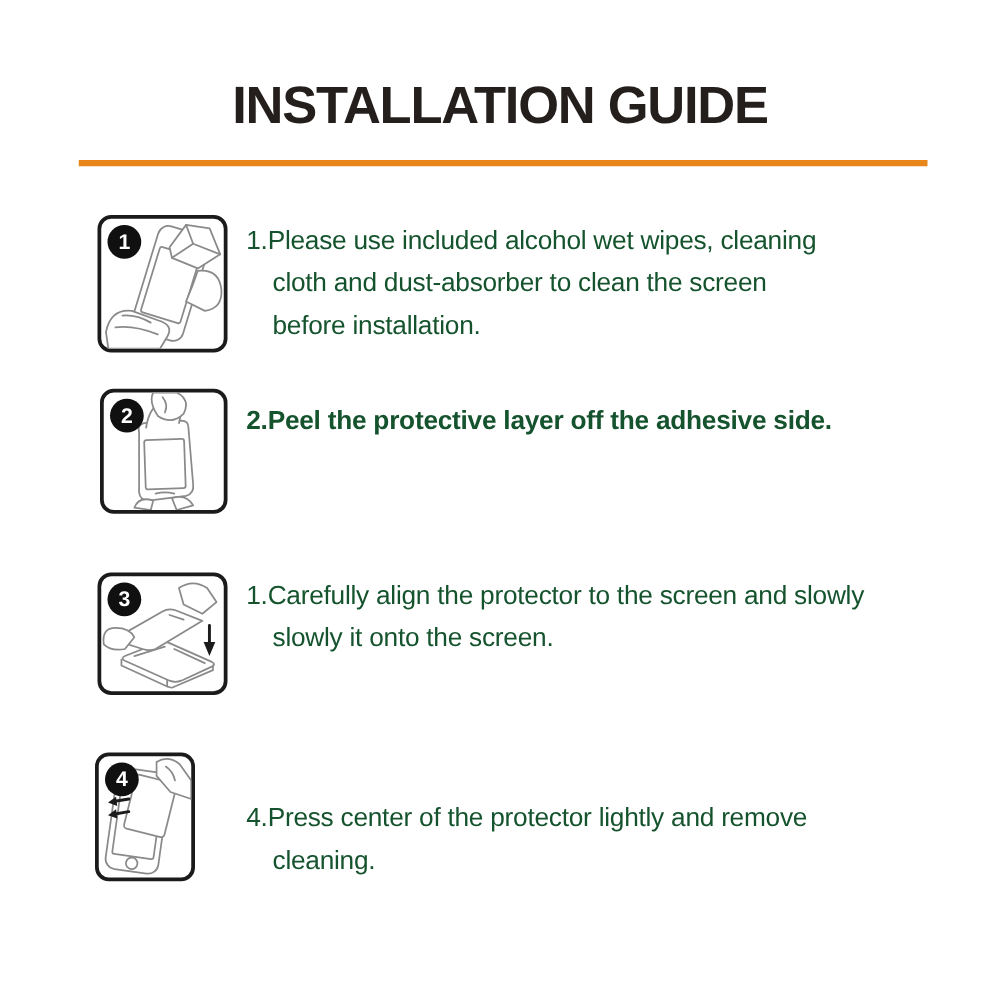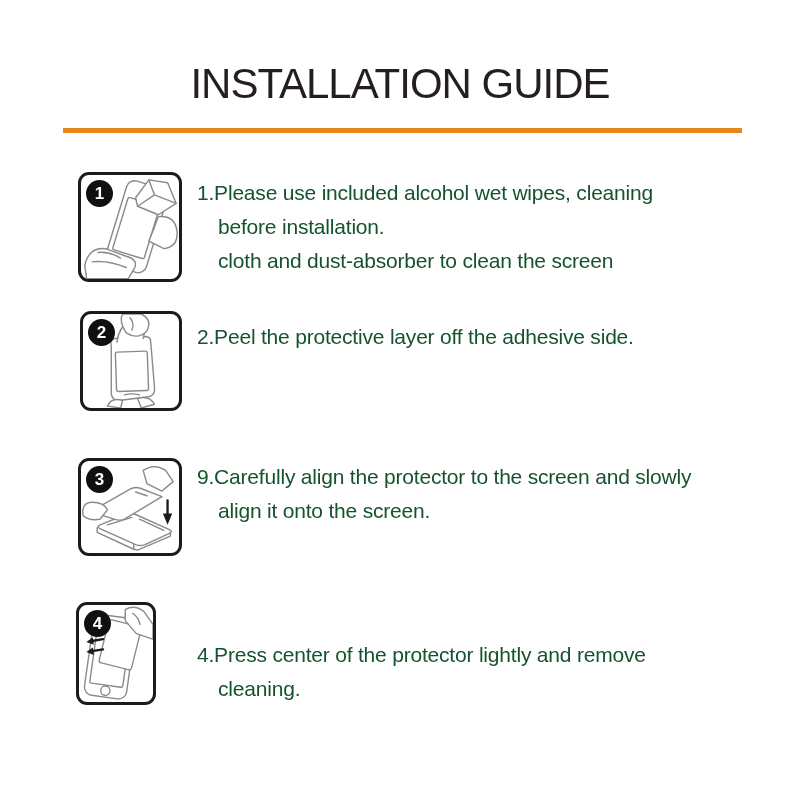--- a/index.html
+++ b/index.html
@@ -2,21 +2,21 @@
 <html><head>
 <meta charset="utf-8">
 <style>
   * { margin:0; padding:0; box-sizing:border-box; }
   html,body { width:800px; height:800px; background:#ffffff; }
   body { position:relative; font-family:"Liberation Sans", sans-serif; overflow:hidden; }
 
   .page-title {
     position:absolute; top:60px; left:0; width:800px;
     text-align:center;
-    font-size:42px; font-weight:400; letter-spacing:-1px;
+    font-size:42px; font-weight:700; letter-spacing:-1px;
     color:#241f1d;
   }
 
   .title-rule {
     position:absolute; left:63px; top:128px;
     width:679px; height:5px;
     background:#E8861C;
   }
 
   .step-illus {
@@ -41,21 +41,21 @@
 
   .step-text {
     position:absolute; left:197px; width:565px;
     font-size:21px; line-height:34px; color:#14532d;
     letter-spacing:-0.2px;
   }
   .step-text .line { white-space:nowrap; }
   .step-text .line + .line { padding-left:21px; }
 
   .text-1 { top:176px; }
-  .text-2 { top:320px; }
+  .text-2 { top:320px;font-weight:bold; }
   .text-3 { top:460px; }
   .text-4 { top:638px; }
 
   .art { stroke:#8a8a8a; stroke-width:1.5; fill:none;
          stroke-linecap:round; stroke-linejoin:round; }
   .art .fillw { fill:#ffffff; }
   .art .solid { fill:#1b1b1b; stroke:none; }
   .art .thick { stroke:#1b1b1b; stroke-width:2.5; }
 </style>
 </head>
@@ -80,22 +80,22 @@
       <path class="fillw" d="M82 44 Q100 42 102 60 Q103 76 88 78 L72 70 Q78 56 82 44 Z"></path>
 
       <path class="fillw" d="M4 96 Q8 76 26 78 L48 86 Q62 90 56 100 L50 110 L6 110 Z"></path>
       <path d="M18 82 Q30 81 42 88 M12 92 Q28 90 48 98"></path>
     </g>
   </svg>
   <div class="badge">1</div>
 </div>
 <div class="step-text text-1">
   <div class="line">1.Please use included alcohol wet wipes, cleaning</div>
+  <div class="line">cloth and dust-absorber to clean the screen</div>
   <div class="line">before installation.</div>
-  <div class="line">cloth and dust-absorber to clean the screen</div>
 </div>
 
 <div class="step-illus illus-2">
   <svg viewBox="0 0 102 100">
     <g class="art">
 
       <path class="fillw" d="M30 34 Q28 28 34 26 L66 24 Q72 24 72 30 L76 78 Q77 86 70 88 L38 92 Q31 92 30 85 Z"></path>
       <rect x="35" y="40" width="34" height="42" rx="2" transform="rotate(-2 52 61)"></rect>
 
       <path class="fillw" d="M36 30 Q38 14 50 6 L62 2 Q68 12 64 26"></path>
@@ -129,22 +129,22 @@
 
       <path class="fillw" d="M66 10 Q78 2 90 10 L98 22 L86 32 L70 24 Z"></path>
 
       <line class="thick" x1="92" y1="42" x2="92" y2="58"></line>
       <path class="solid" d="M87 56 L92 68 L97 56 Z"></path>
     </g>
   </svg>
   <div class="badge">3</div>
 </div>
 <div class="step-text text-3">
-  <div class="line">9.Carefully align the protector to  the screen and slowly</div>
-  <div class="line">align it onto the screen.</div>
+  <div class="line">1.Carefully align the protector to  the screen and slowly</div>
+  <div class="line">slowly it onto the screen.</div>
 </div>
 
 <div class="step-illus illus-4">
   <svg viewBox="0 0 80 103">
     <g class="art">
 
       <g transform="rotate(8 40 60)">
         <rect class="fillw" x="10" y="12" width="46" height="88" rx="9"></rect>
         <rect x="15" y="27" width="36" height="60" rx="2"></rect>
         <circle cx="33" cy="93" r="5"></circle>

